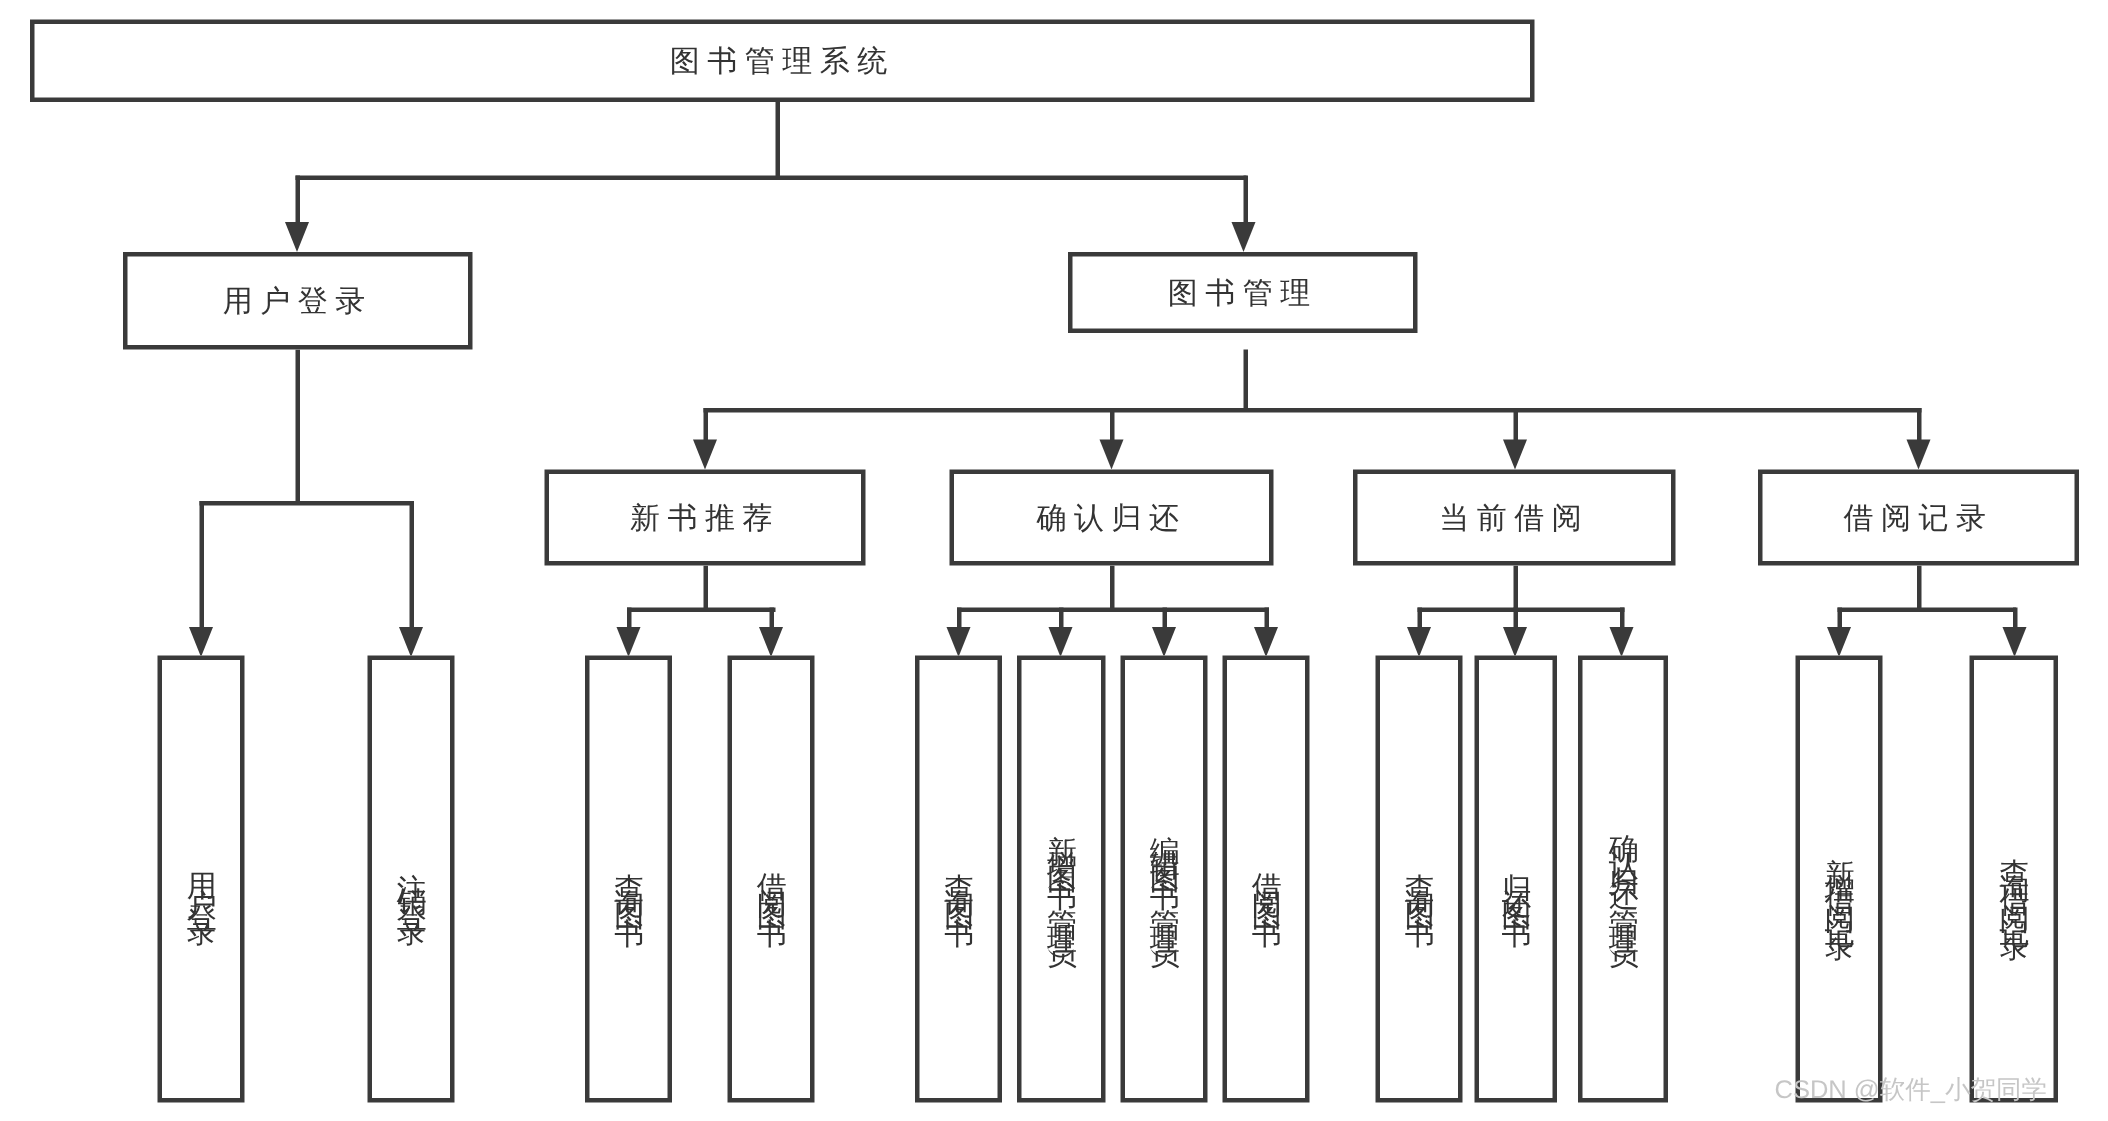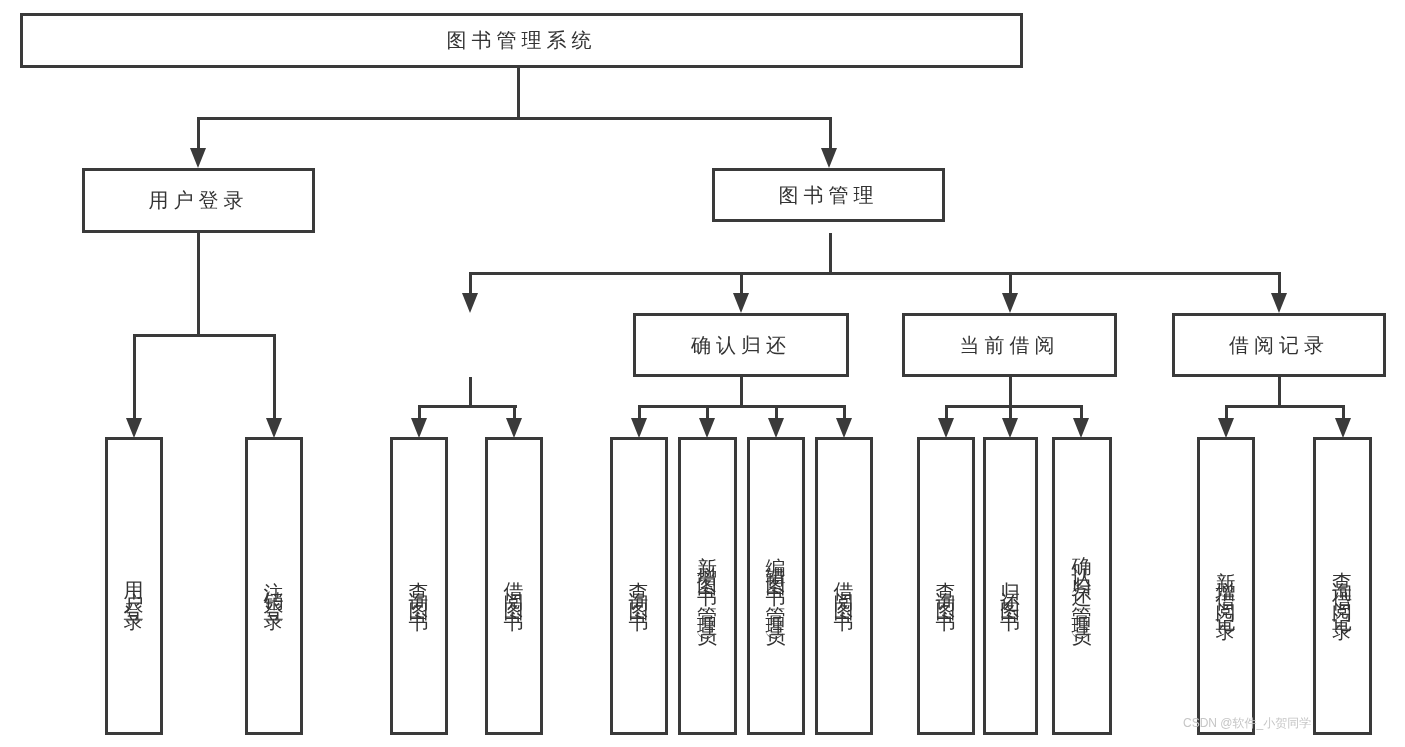--- a/index.html
+++ b/index.html
@@ -54,21 +54,21 @@
     width: 0;
     height: 0;
     border-left: 8px solid transparent;
     border-right: 8px solid transparent;
     border-top: 20px solid #3a3a3a;
   }
   .watermark {
     position: absolute;
     left: 1183px;
     top: 715px;
-    font-size: 12px;
+    font-size: 17px;
     color: #c6c6c6;
     white-space: nowrap;
     z-index: 5;
   }
 </style>
 </head>
 <body>
 
 <div class="canvas">
 
@@ -135,20 +135,23 @@
     <span class="hlabel">图书管理系统</span>
   </div>
 
   <div class="box" style="left:82px;top:168px;width:233px;height:65px">
     <span class="hlabel">用户登录</span>
   </div>
   <div class="box" style="left:712px;top:168px;width:233px;height:54px">
     <span class="hlabel">图书管理</span>
   </div>
 
+  <div class="box" style="left:363px;top:313px;width:214px;height:64px">
+    <span class="hlabel">新书推荐</span>
+  </div>
   <div class="box" style="left:633px;top:313px;width:216px;height:64px">
     <span class="hlabel">确认归还</span>
   </div>
   <div class="box" style="left:1172px;top:313px;width:214px;height:64px">
     <span class="hlabel">借阅记录</span>
   </div>
   <div class="box" style="left:902px;top:313px;width:215px;height:64px">
     <span class="hlabel">当前借阅</span>
   </div>
 

